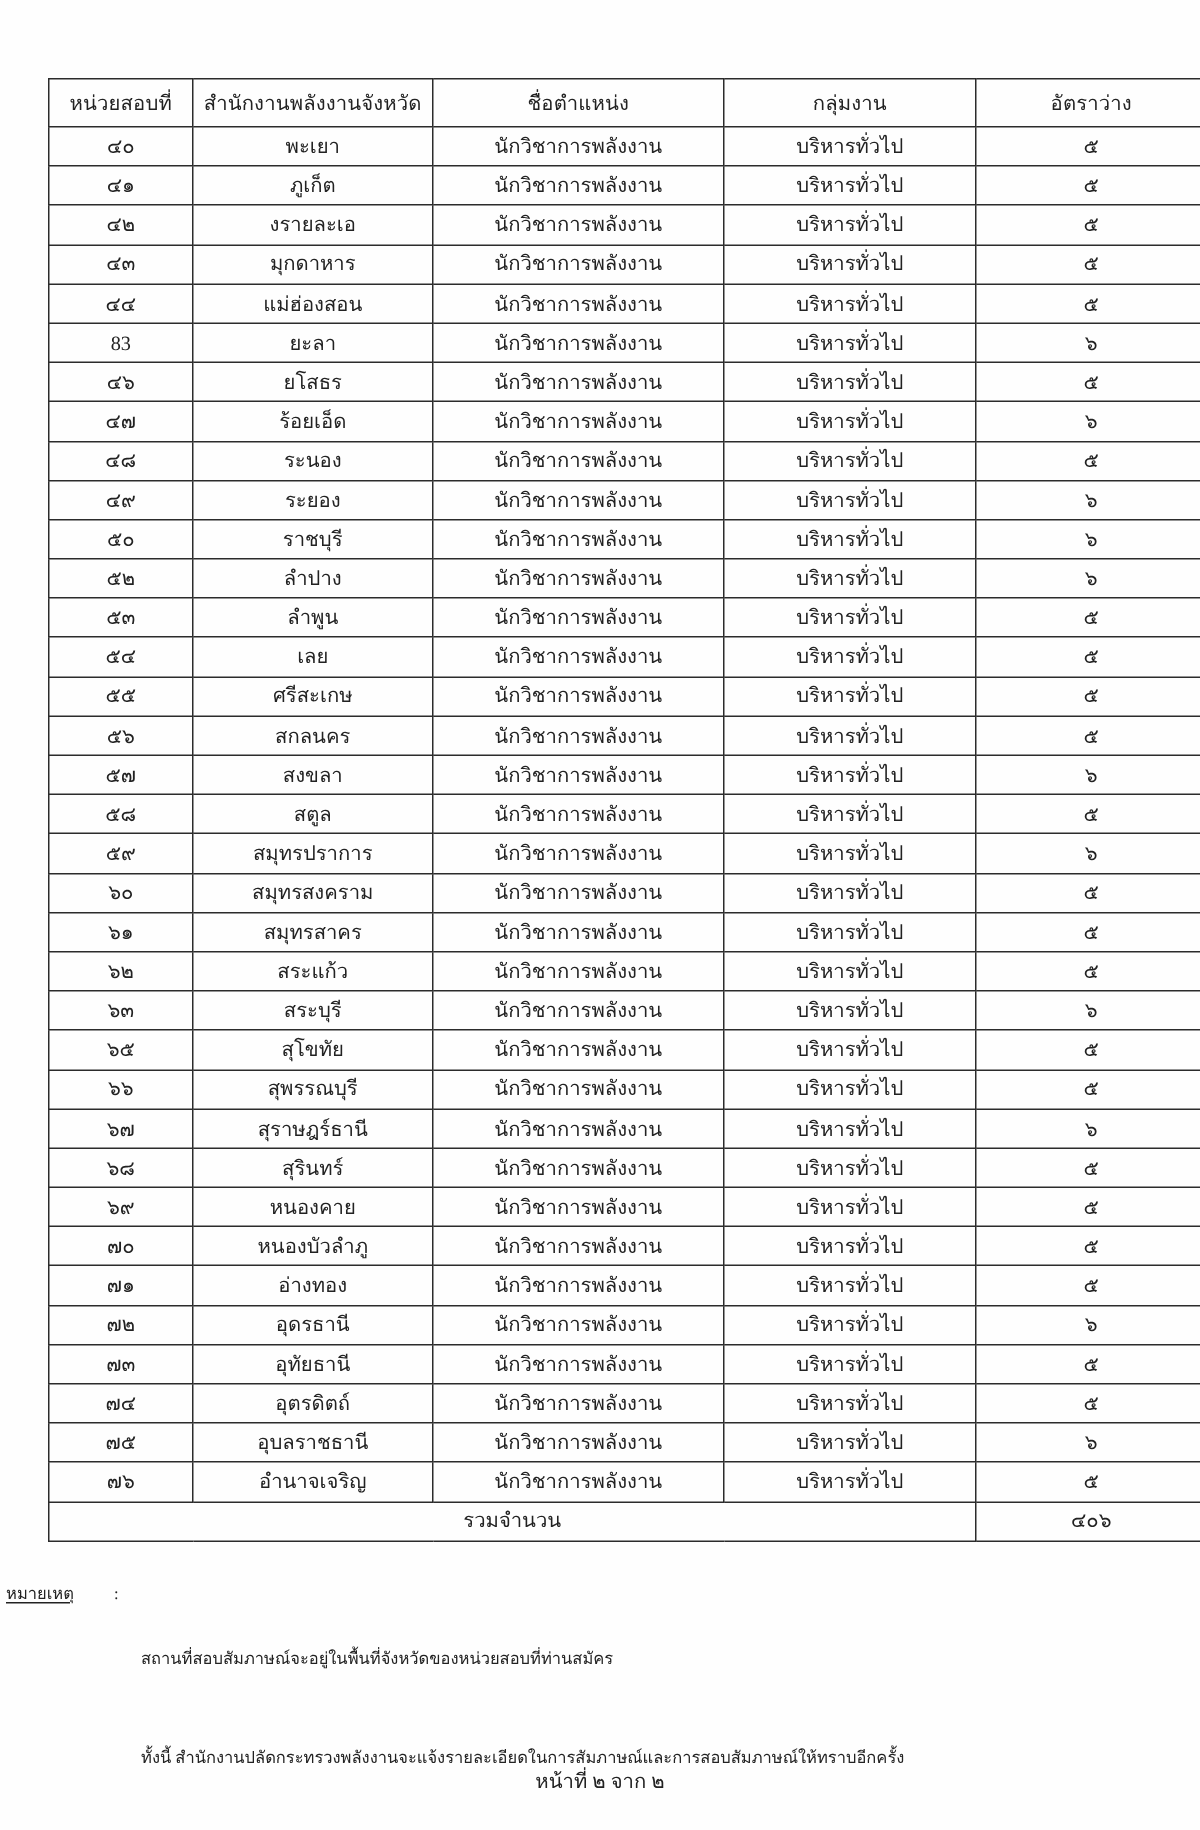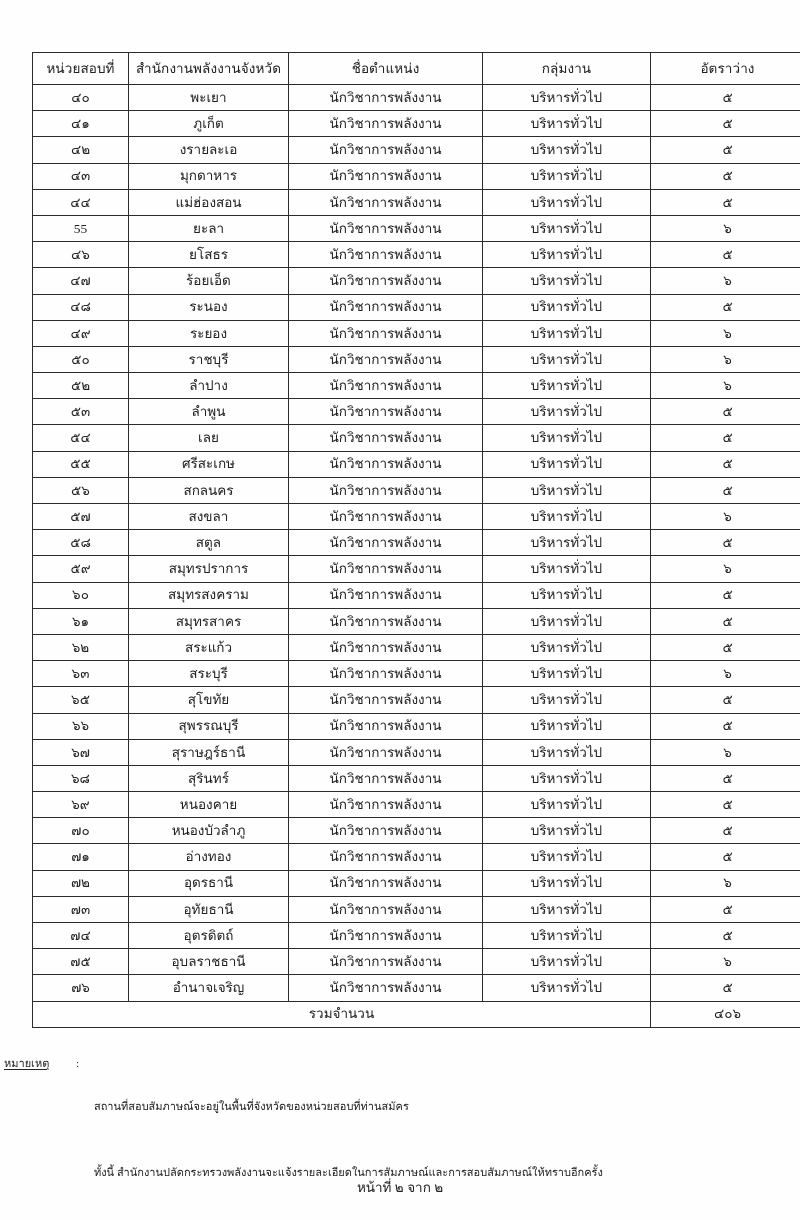--- a/index.html
+++ b/index.html
@@ -167,21 +167,21 @@
             <td>๕</td>
           </tr>
           <tr>
             <td>๔๔</td>
             <td>แม่ฮ่องสอน</td>
             <td>นักวิชาการพลังงาน</td>
             <td>บริหารทั่วไป</td>
             <td>๕</td>
           </tr>
           <tr>
-            <td>55</td>
+            <td>83</td>
             <td>ยะลา</td>
             <td>นักวิชาการพลังงาน</td>
             <td>บริหารทั่วไป</td>
             <td>๖</td>
           </tr>
           <tr>
             <td>๔๖</td>
             <td>ยโสธร</td>
             <td>นักวิชาการพลังงาน</td>
             <td>บริหารทั่วไป</td>

